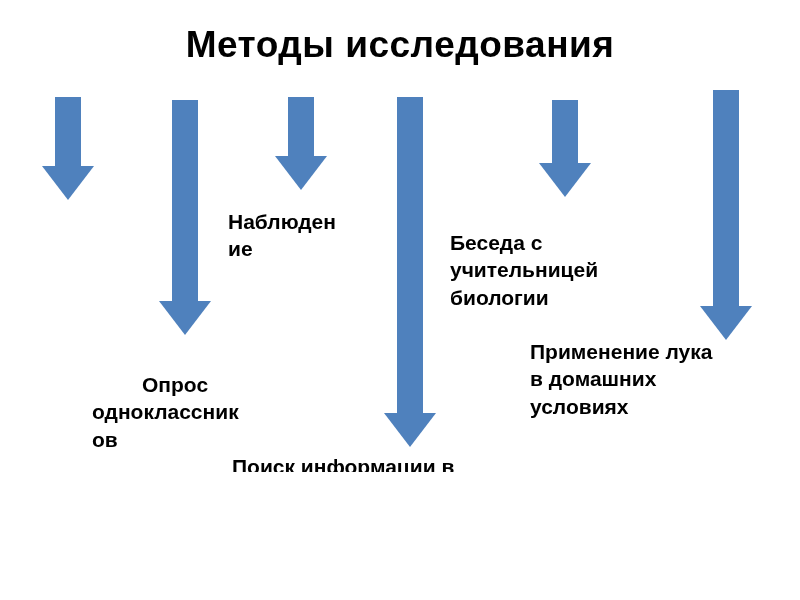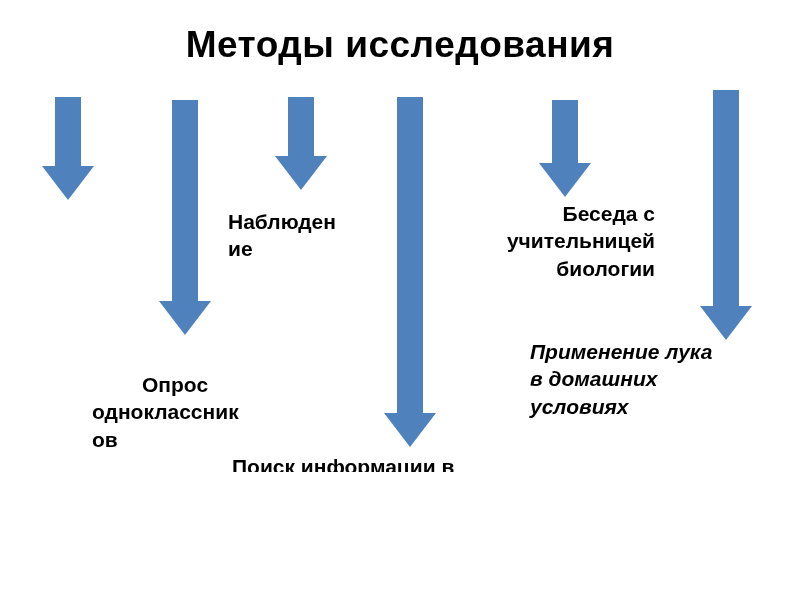--- a/index.html
+++ b/index.html
@@ -30,21 +30,21 @@
     position: absolute;
     line-height: 0;
   }
   .label {
     position: absolute;
     font-size: 21px;
     font-weight: bold;
     line-height: 1.3;
     white-space: pre-line;
   }
-  .label.center { text-align: right; }
+  .label.center { text-align: left; margin-top: 29px; }
   .label.indent-first { text-indent: 50px; margin-top: 28px; }
 </style>
 </head>
 <body>
 
 <div class="slide">
 
   <div class="title">Методы исследования</div>
 
   <div class="arrow" style="left:42px; top:97px;">
@@ -97,17 +97,17 @@
 одноклассник
 ов</div>
 
   <div class="label" style="left:232px; top:453px;">Поиск информации в
 интернете</div>
 
   <div class="label center" style="left:450px; top:200px; width:205px;">Беседа с
 учительницей
 биологии</div>
 
-  <div class="label" style="left:530px; top:338px;font-style:italic;">Применение лука
+  <div class="label" style="left:530px; top:338px;">Применение лука
 в домашних
 условиях</div>
 
 </div>
 
 </body></html>

